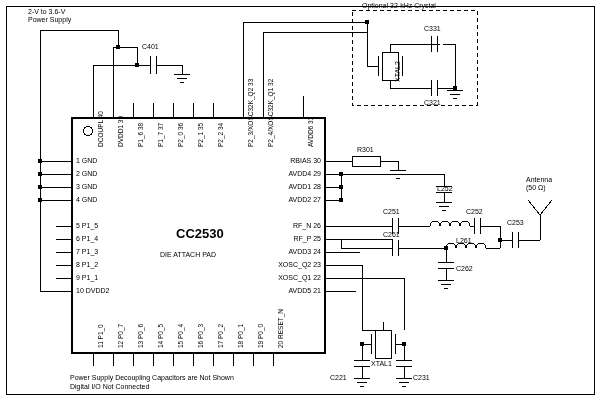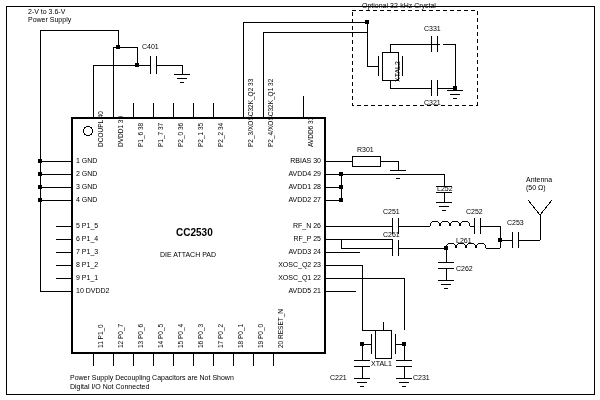--- a/index.html
+++ b/index.html
@@ -24,21 +24,21 @@
   }
   .lbl {
     position: absolute;
     font-family: "Liberation Sans", sans-serif;
     font-size: 7px;
     color: #000000;
     white-space: pre;
     line-height: 1.15;
   }
   .lbl.sm { font-size: 6.5px; }
-  .lbl.md { font-size: 10px; }
+  .lbl.md { font-size: 13px; }
   .lbl.bold { font-weight: bold; }
   .rot90 {
     transform-origin: 0 0;
     transform: rotate(-90deg);
   }
   .multi { white-space: pre-line; }
 </style>
 </head>
 <body>
 

